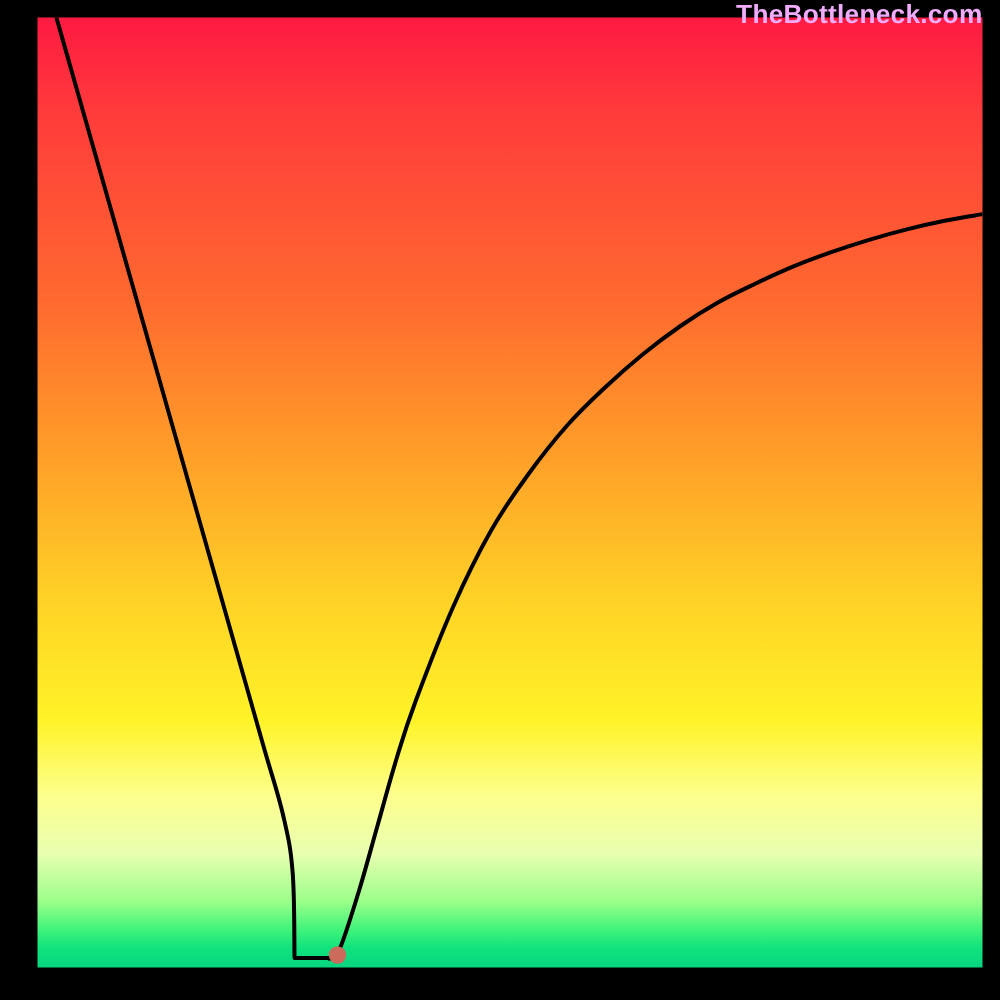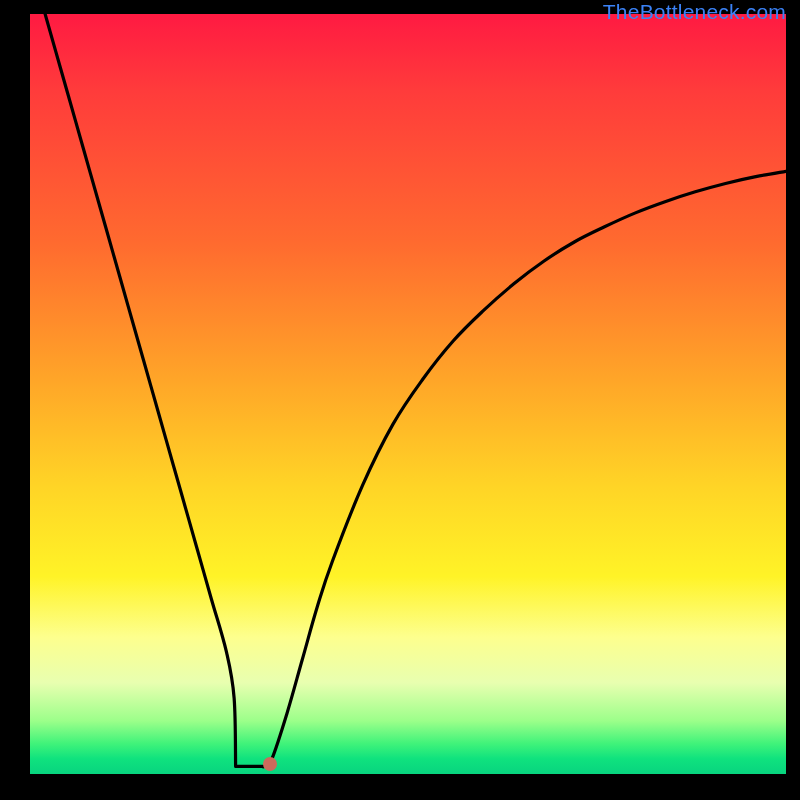--- a/index.html
+++ b/index.html
@@ -37,23 +37,23 @@
       #9cff8a 93%,
       #40f37a 96%,
       #0fe27e 98%,
       #08d47f 100%
     );
   }
   .watermark {
     position: absolute;
     top: 0px;
     right: 14px;
-    color: #3b82f6;
+    color: #f0abfc;
     font-size: 21px;
-    font-weight: 400;
+    font-weight: 700;
     letter-spacing: 0.2px;
     z-index: 5;
   }
   svg.curve {
     position: absolute;
     left: 30px;
     top: 14px;
     width: 756px;
     height: 760px;
     z-index: 3;

